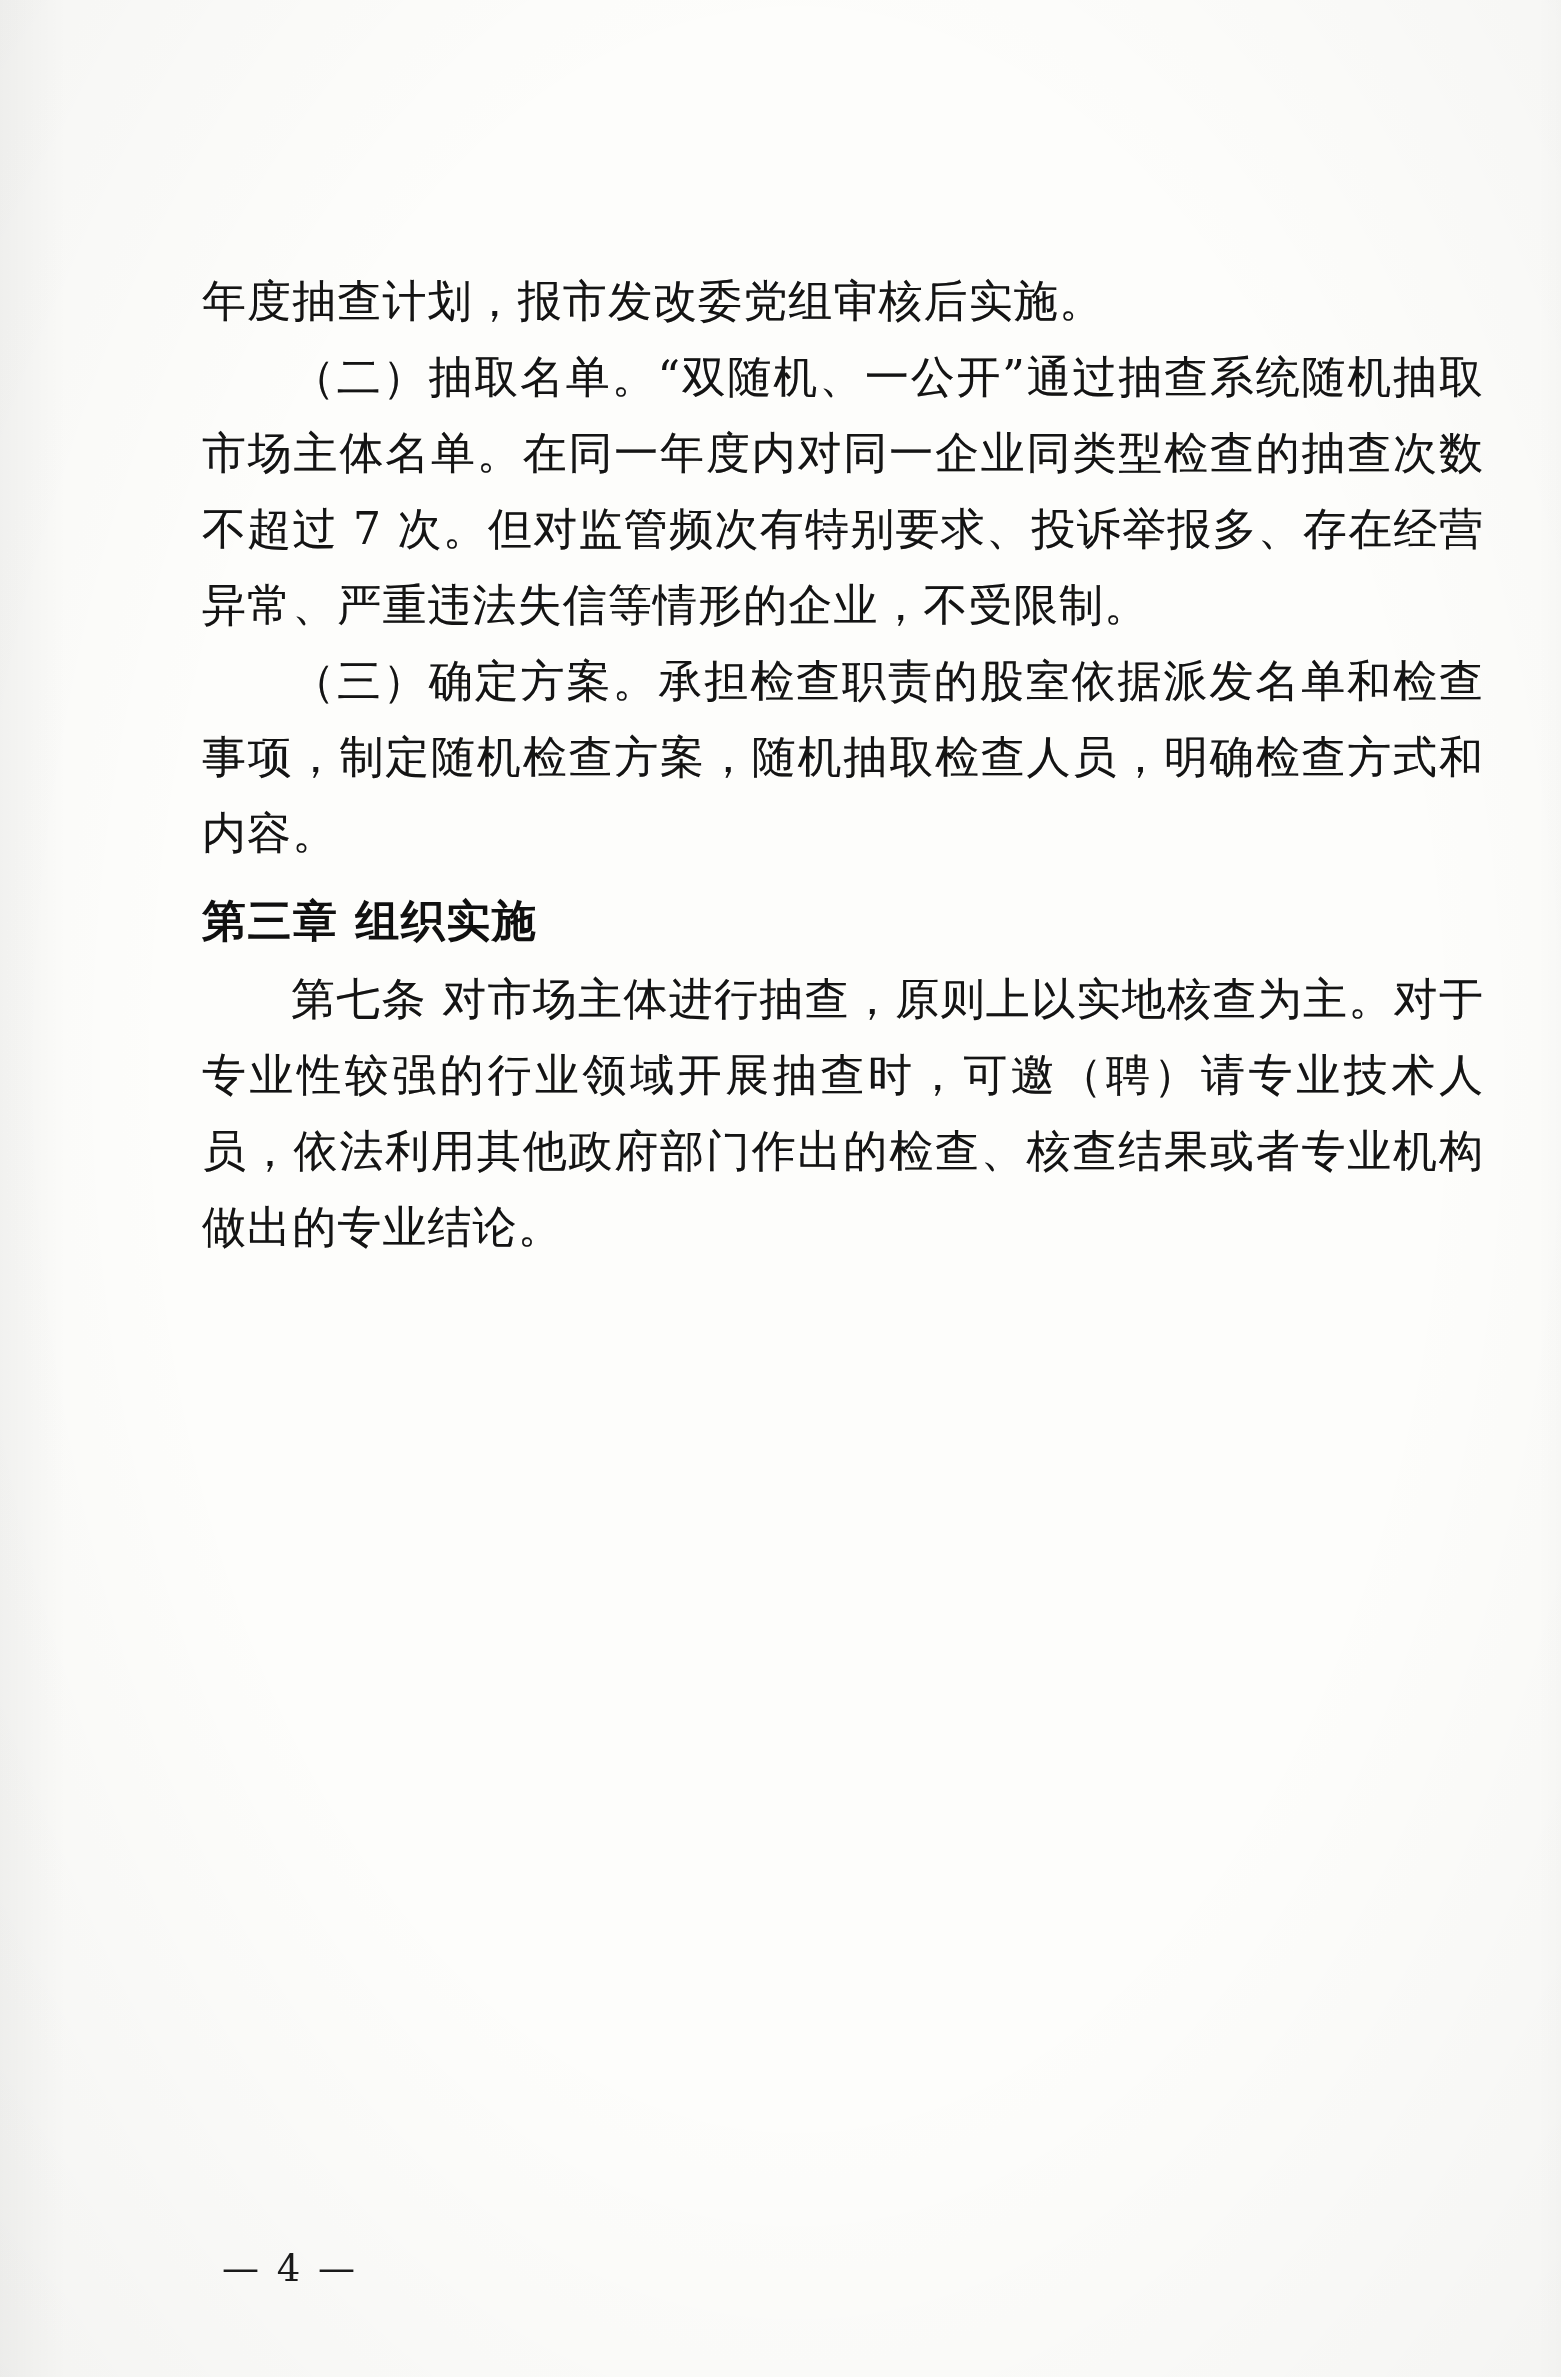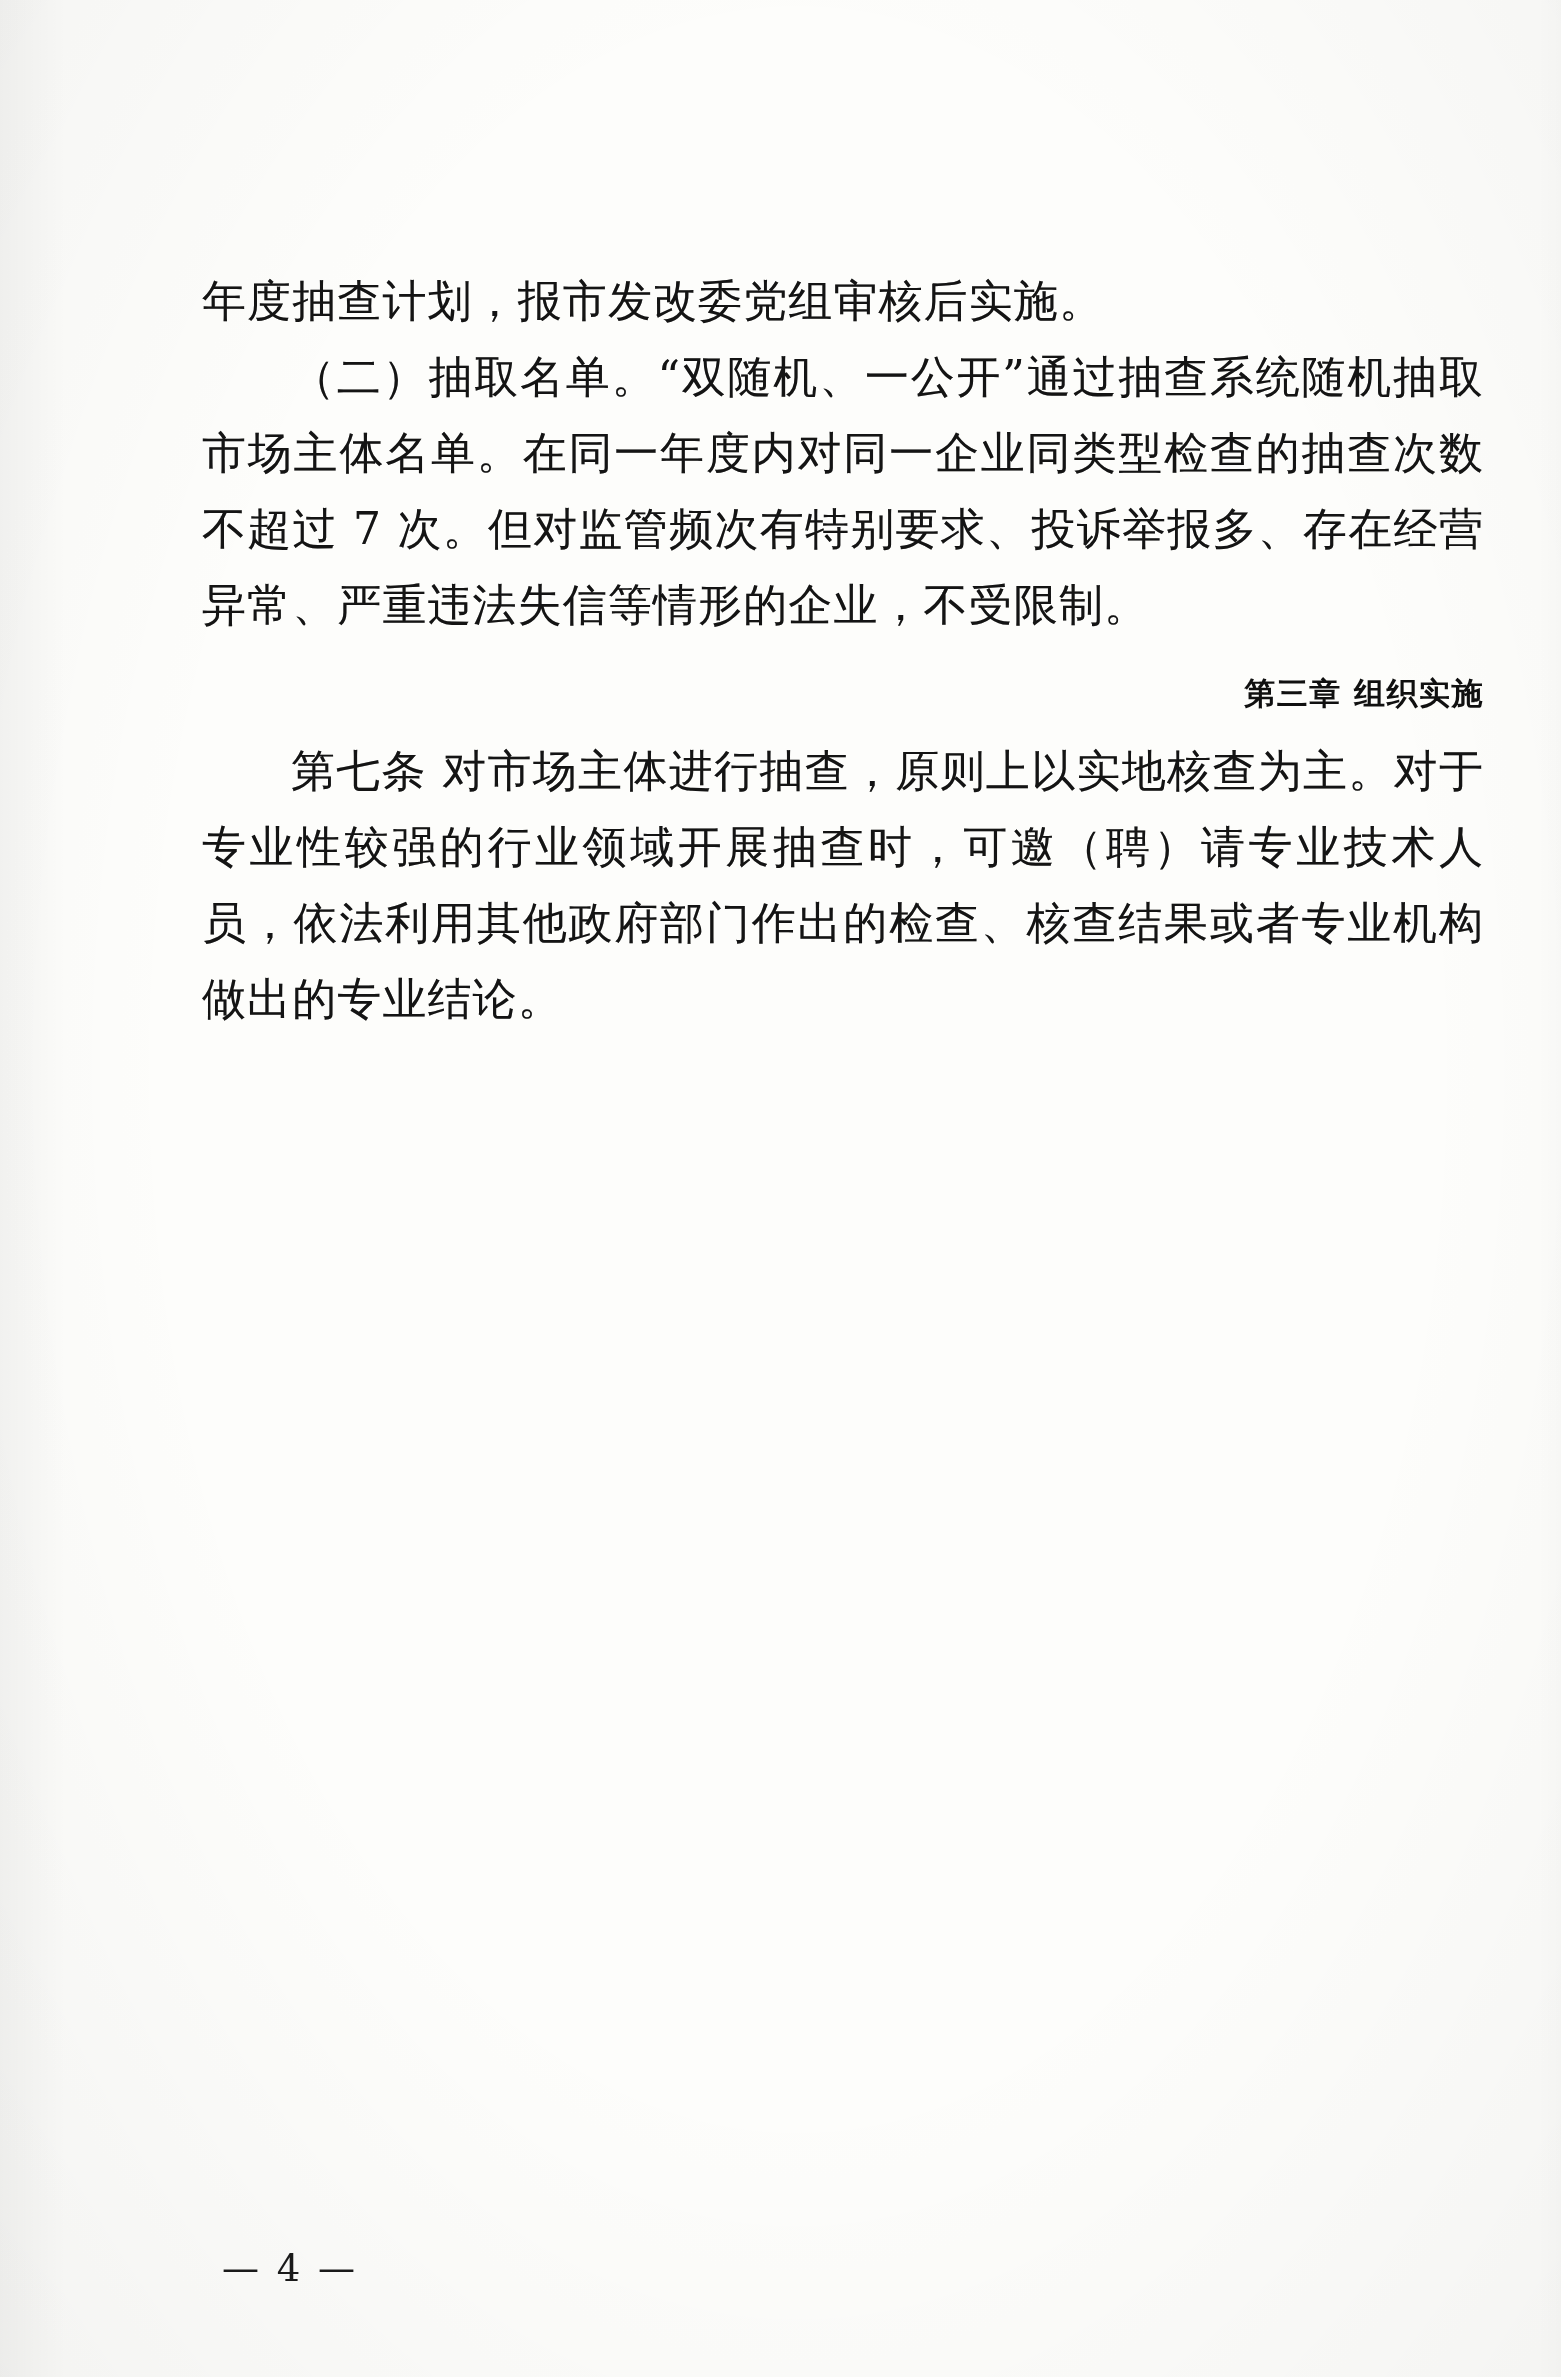--- a/index.html
+++ b/index.html
@@ -42,23 +42,23 @@
     text-align: justify;
     text-justify: inter-ideograph;
     letter-spacing: 1.1px;
     font-family: "DejaVu Serif", serif;
   }
   p.indent {
     text-indent: 89px;
   }
   .chapter-head {
     margin: 13.3px 0 3px 0;
-    font-size: 31px;
+    font-size: 44px;
     line-height: 74px;
-    text-align: right;
+    text-align: left;
     font-weight: bold;
     color: #101010;
     letter-spacing: 1.5px;
     font-family: "DejaVu Sans", sans-serif;
   }
   .page-number {
     position: absolute;
     left: 222px;
     bottom: 87px;
     font-size: 37px;
@@ -74,20 +74,21 @@
 
 <div class="page">
   <div class="paper-tint"></div>
 
   <div class="content">
 
     <p class="para">年度抽查计划，报市发改委党组审核后实施。</p>
 
     <p class="para indent">（二）抽取名单。“双随机、一公开”通过抽查系统随机抽取市场主体名单。在同一年度内对同一企业同类型检查的抽查次数不超过 7 次。但对监管频次有特别要求、投诉举报多、存在经营异常、严重违法失信等情形的企业，不受限制。</p>
 
+    <p class="para indent">（三）确定方案。承担检查职责的股室依据派发名单和检查事项，制定随机检查方案，随机抽取检查人员，明确检查方式和内容。</p>
 
 
     <div class="chapter-head">第三章 组织实施</div>
 
     <p class="para indent">第七条 对市场主体进行抽查，原则上以实地核查为主。对于专业性较强的行业领域开展抽查时，可邀（聘）请专业技术人员，依法利用其他政府部门作出的检查、核查结果或者专业机构做出的专业结论。</p>
 
 
 
   </div>
 

